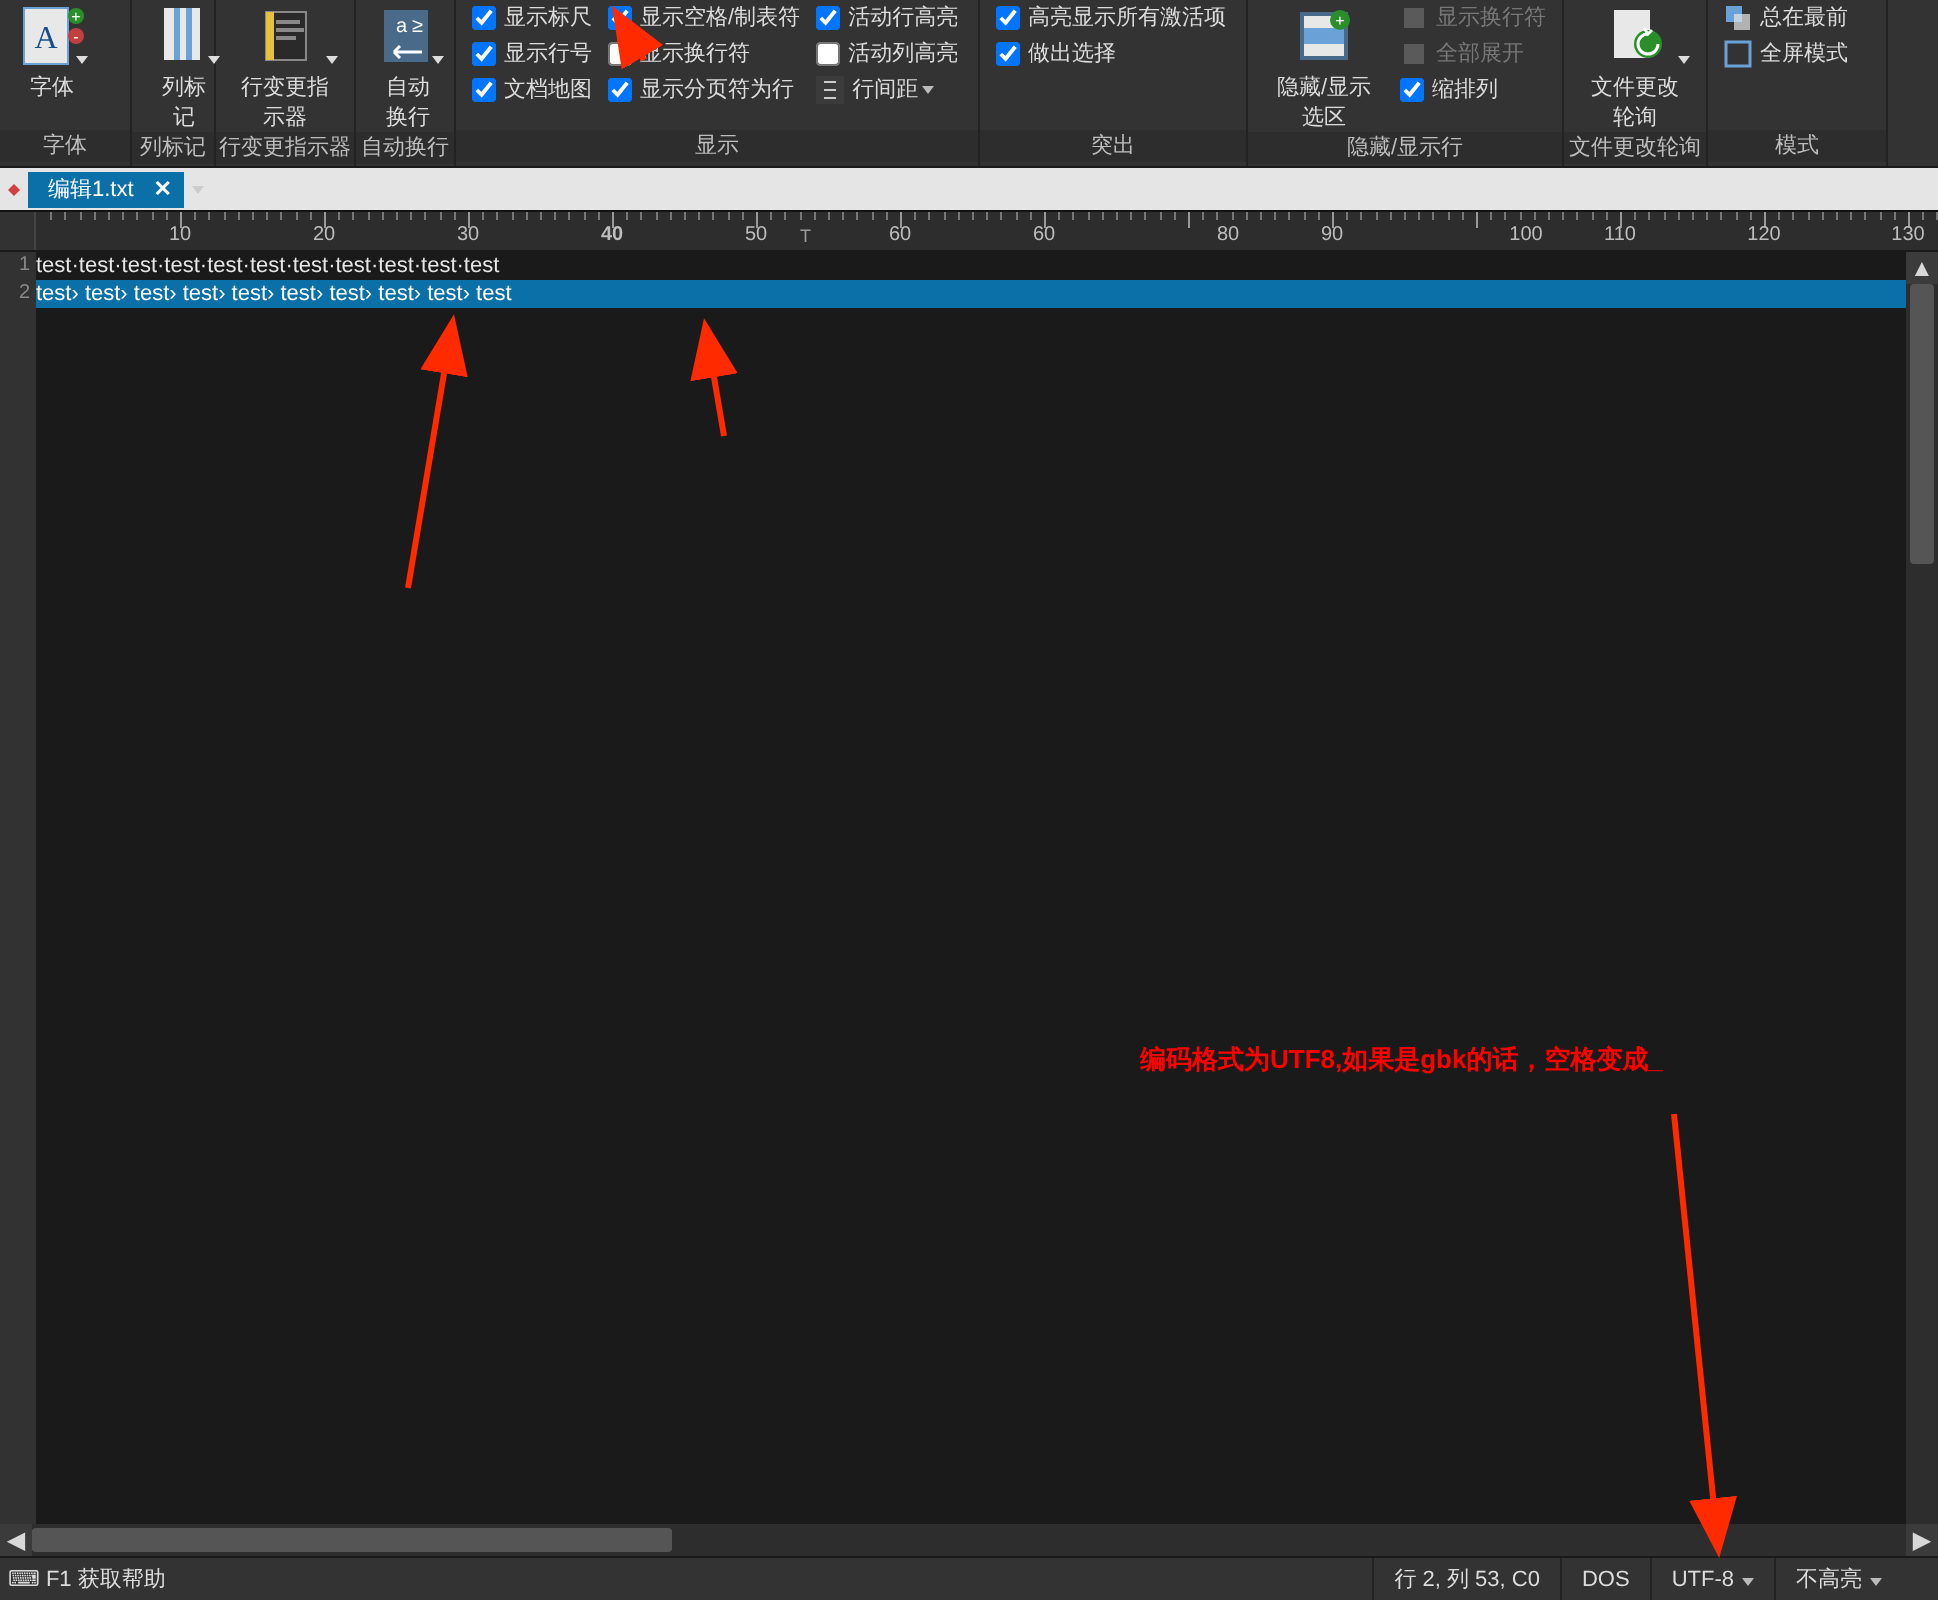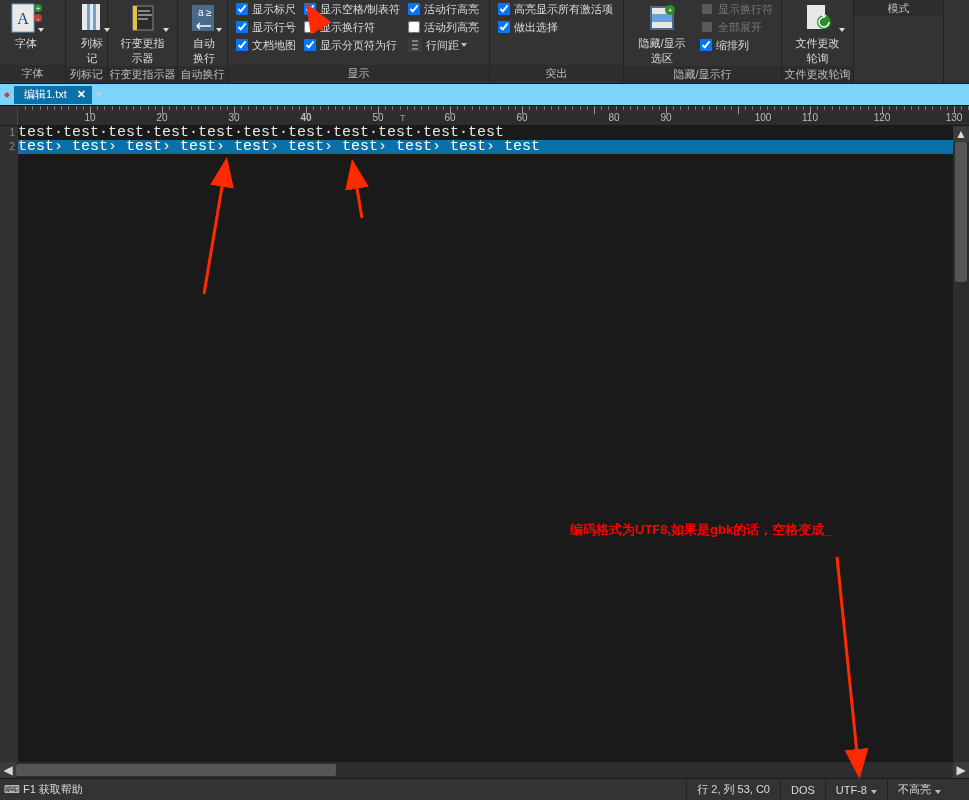--- a/index.html
+++ b/index.html
@@ -60,21 +60,21 @@
   padding: 0 4px; cursor: pointer; white-space: nowrap;
 }
 .chk input[type=checkbox]{
   width: 12px; height: 12px; margin-right: 4px;
 }
 .chk.dim { color: #777; }
 
 
 .tabbar {
   height: 22px;
-  background: #7dd3fc;
+  background: #e5e5e5;
   display: flex; align-items: center;
   border-bottom: 1px solid #111;
 }
 .tabflag {
   width: 14px; height: 20px; display: flex; align-items: center; justify-content: center;
 }
 .tab {
   display: flex; align-items: center;
   background: #0b6fa8;
   color: #fff;
@@ -117,21 +117,21 @@
   overflow: hidden;
 }
 .gutter {
   width: 18px; background: #323232; color: #888;
   text-align: right; font-size: 10px; padding-right: 3px;
   position: absolute; left: 0; top: 0; bottom: 0;
 }
 .gutter div { height: 14px; line-height: 14px; }
 .codearea {
   position: absolute; left: 18px; right: 0; top: 0;
-  font-family: Liberation Mono, monospace; font-size: 15px;
+  font-family: Liberation Sans, sans-serif; font-size: 11px;
 }
 .codeline {
   height: 14px; line-height: 14px; white-space: pre;
   color: #e6e6e6;
 }
 .codeline.sel { background: #0b6fa8; color: #ffffff; }
 .annot {
   position: absolute; color: #ff0000; font-size: 13px; font-weight: bold;
 }
 
@@ -370,20 +370,37 @@
             </svg>
         </span>
         <span class="lbl">文件更改轮询</span>
         <span class="chevd"></span>
       </div>
     </div>
     <div class="caption">文件更改轮询</div>
   </div>
 
   <div class="rgroup" style="width:90px">
+    <div class="body">
+      <div class="vcol">
+        <label class="chk">
+          <span style="width:14px;height:14px;margin-right:4px;"><svg width="14" height="14">
+                <rect x="1" y="1" width="8" height="8" fill="#6aa2d8"></rect>
+                <rect x="5" y="5" width="8" height="8" fill="#e8e8e8" opacity="0.7"></rect>
+              </svg></span>
+          <span>总在最前</span>
+        </label>
+        <label class="chk">
+          <span style="width:14px;height:14px;margin-right:4px;"><svg width="14" height="14">
+                <rect x="1" y="1" width="12" height="12" fill="none" stroke="#6aa2d8" stroke-width="1.5"></rect>
+              </svg></span>
+          <span>全屏模式</span>
+        </label>
+      </div>
+    </div>
     <div class="caption">模式</div>
   </div>
 
 </div>
 
 <div class="tabbar">
   <span class="tabflag">
     <svg width="10" height="10" viewBox="0 0 10 10">
         <polygon points="2,5 5,2 8,5 5,8" fill="#d04040"></polygon>
       </svg>

